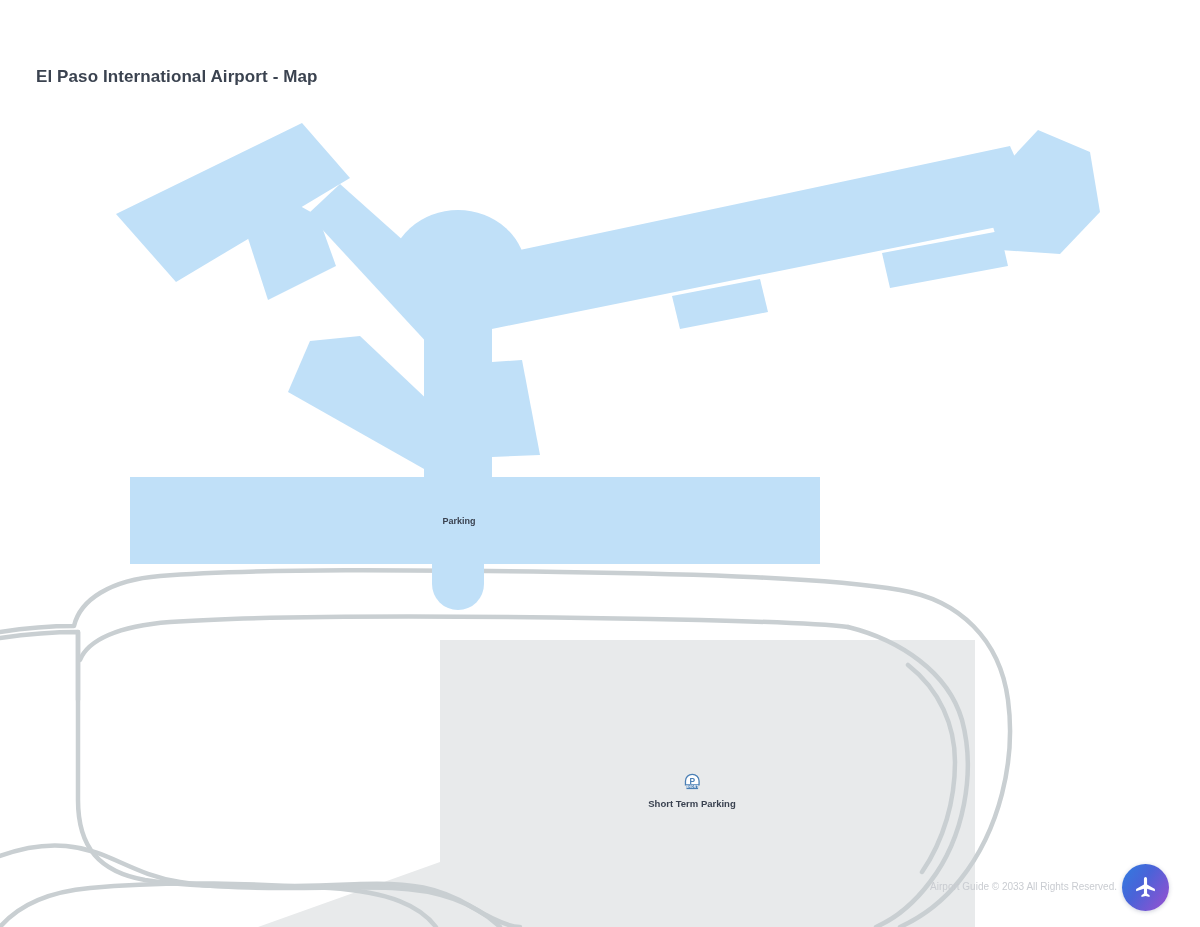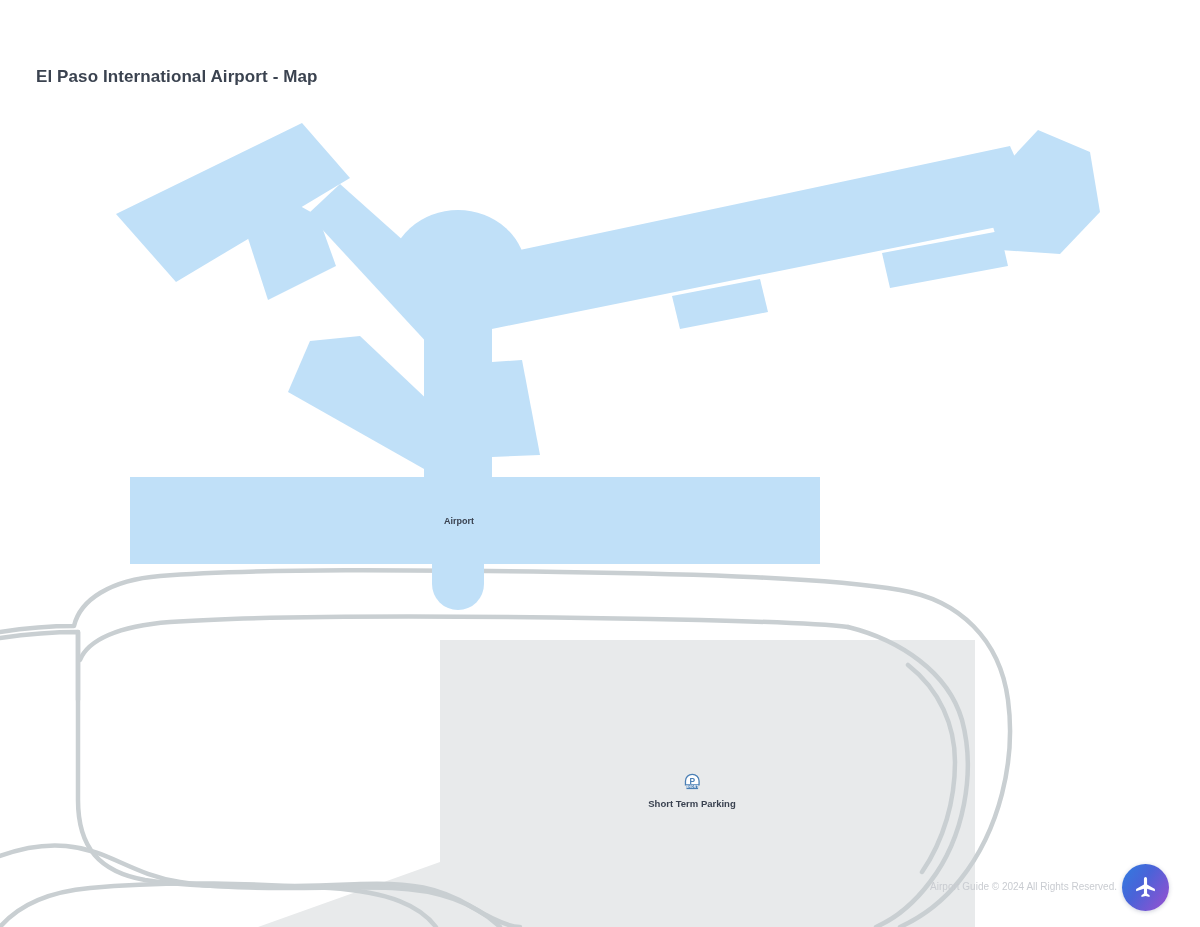--- a/index.html
+++ b/index.html
@@ -162,35 +162,35 @@
     <path d="M882,253 L1000,231 L1008,266 L890,288 Z"></path>
 
     <path d="M1038,130 L1090,152 L1100,212 L1060,254 L1000,250 L982,190 Z"></path>
 
     <rect x="130" y="477" width="690" height="87"></rect>
 
     <path d="M432,560 L484,560 L484,584 a26,26 0 0 1 -52,0 Z"></path>
   </g>
 </svg>
 
-<div class="map-label" id="terminal-label">Airport</div>
+<div class="map-label" id="terminal-label">Parking</div>
 
 <div id="poi-short-term-parking">
   <span>
     <svg width="20" height="20" viewBox="0 0 20 20" xmlns="http://www.w3.org/2000/svg">
       <path d="M3.2,9.6 a6.8,6.8 0 0 1 13.6,0 L16.8,13.4 L3.2,13.4 Z" fill="#ffffff" stroke="#4a7fb5" stroke-width="1.3"></path>
       <text x="10" y="12.4" font-family="Liberation Sans, sans-serif" font-size="8.4" font-weight="700" fill="#4a7fb5" text-anchor="middle">P</text>
       <rect x="4.2" y="13.6" width="11.6" height="4" fill="#4a7fb5"></rect>
       <text x="10" y="16.9" font-family="Liberation Sans, sans-serif" font-size="3.2" font-weight="700" fill="#ffffff" text-anchor="middle" letter-spacing="0.2">SHORT</text>
     </svg>
   </span>
   <span class="poi-label">Short Term Parking</span>
 </div>
 
-<div id="footer-credit">Airport Guide © 2024 All Rights Reserved.</div>
+<div id="footer-credit">Airport Guide © 2033 All Rights Reserved.</div>
 
 <div id="flight-fab">
   <span>
     <svg width="25" height="25" viewBox="0 0 24 24" xmlns="http://www.w3.org/2000/svg">
       <path d="M12 2c.85 0 1.5.9 1.5 2v5.1l7.5 4.3v2.1l-7.5-2.3v4.6l2.4 1.7v1.6L12 20.2l-3.9.9v-1.6l2.4-1.7v-4.6L3 15.5v-2.1l7.5-4.3V4c0-1.1.65-2 1.5-2z" fill="#ffffff"></path>
     </svg>
   </span>
 </div>
 
 </body></html>

